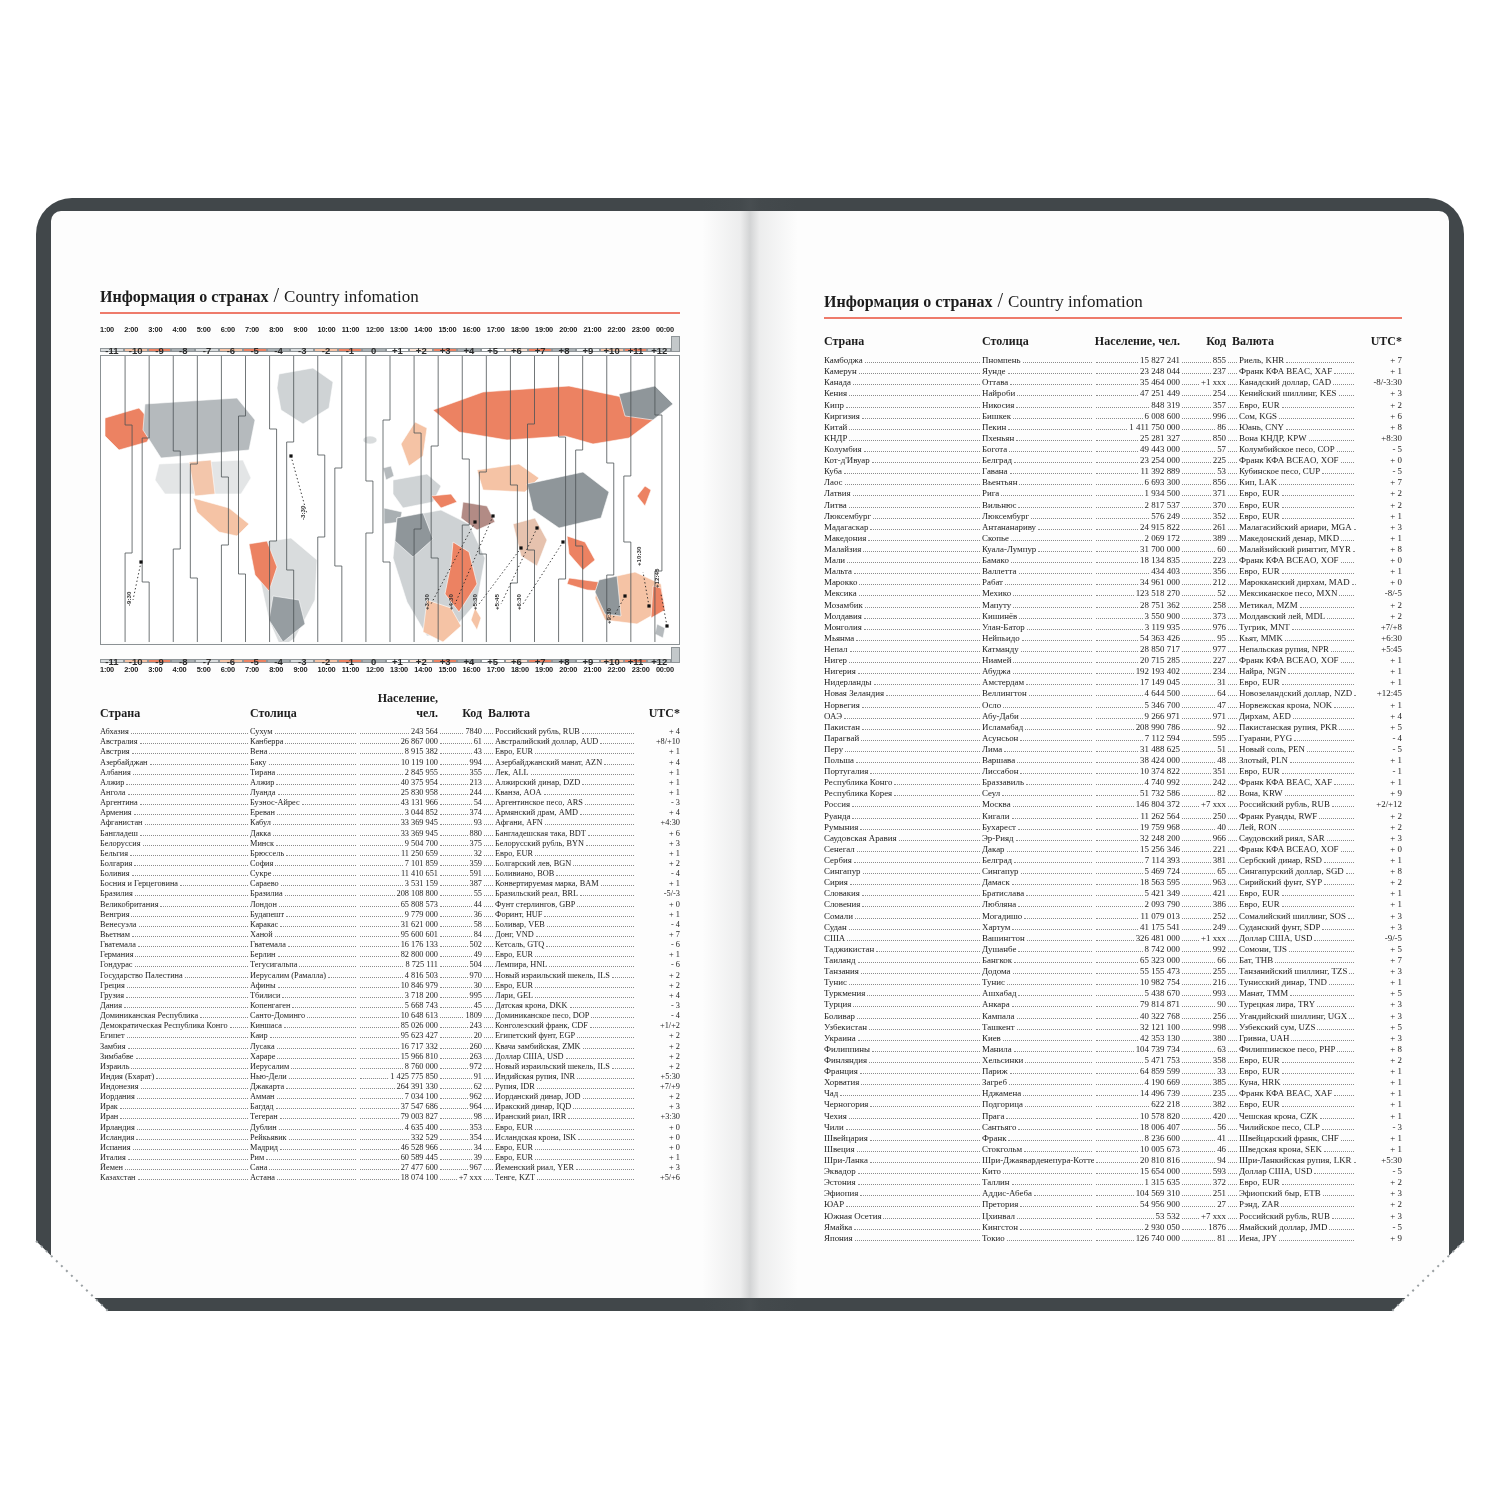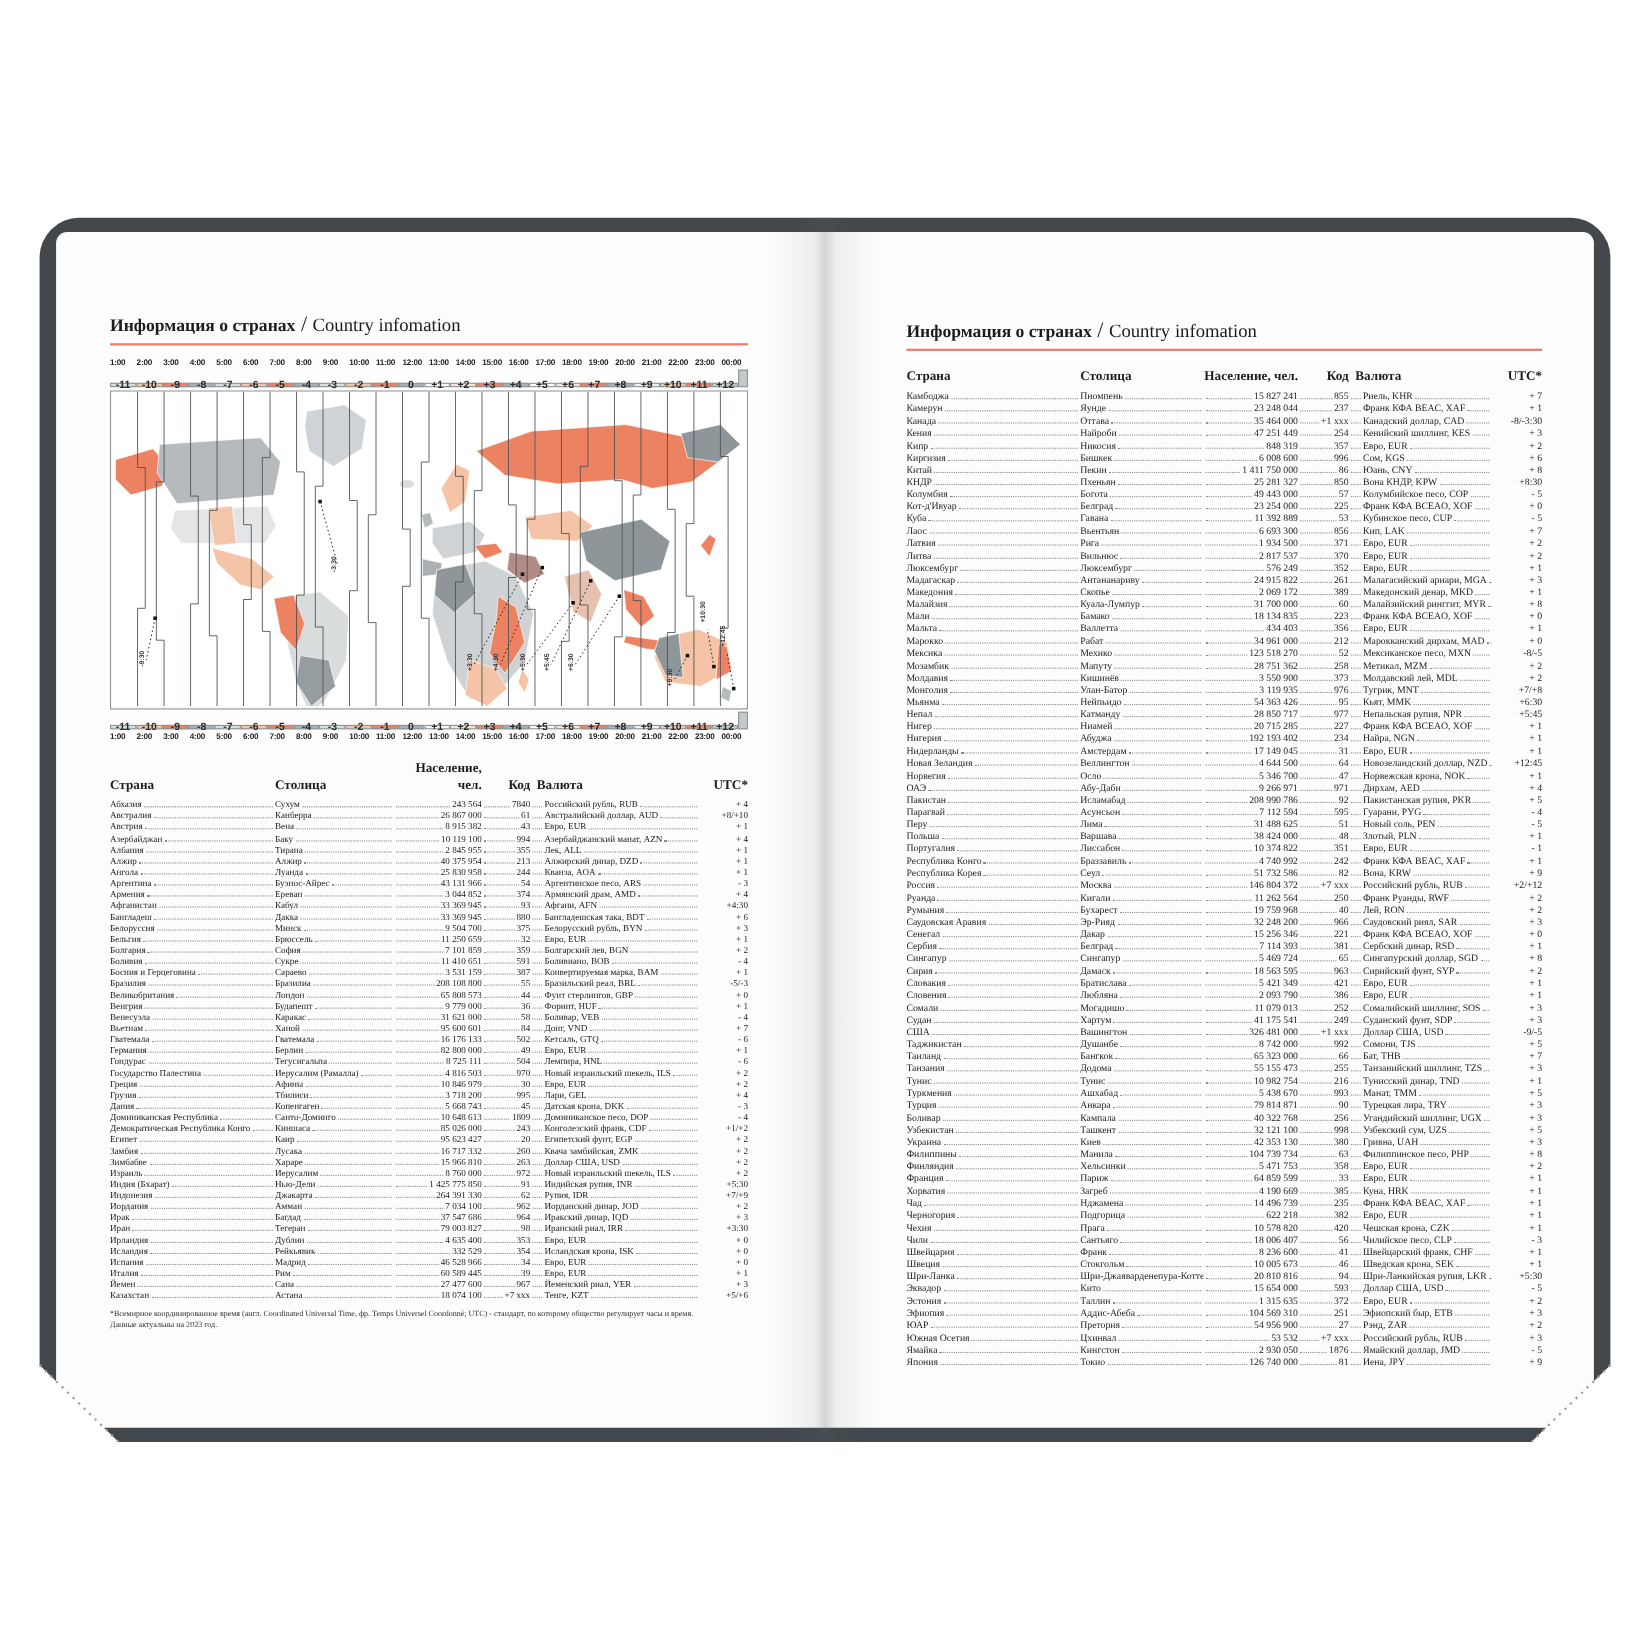--- a/index.html
+++ b/index.html
@@ -1469,24 +1469,20 @@
             <span class="txt">Тенге, KZT</span>
             <span class="lead"></span>
           </span>
           <span class="cell r">
             <span class="txt">+5/+6</span>
           </span>
         </div>
       </div>
   </div>
 
-  <div class="footnote">
-    <div>*Всемирное координированное время (англ. Coordinated Universal Time, фр. Temps Universel Coordonné; UTC) - стандарт, по которому общество регулирует часы и время.</div>
-    <div>Данные актуальны на 2023 год.</div>
-  </div>
 </div>
 
 <div class="content right-page">
   <div class="title">
     <span class="ru">Информация о странах</span><span class="sep"> / </span><span class="en">Country infomation</span>
   </div>
   <div class="rule" style="background: rgb(238, 123, 107);"></div>
 
   <div class="ctable">
     <div class="t-head">

